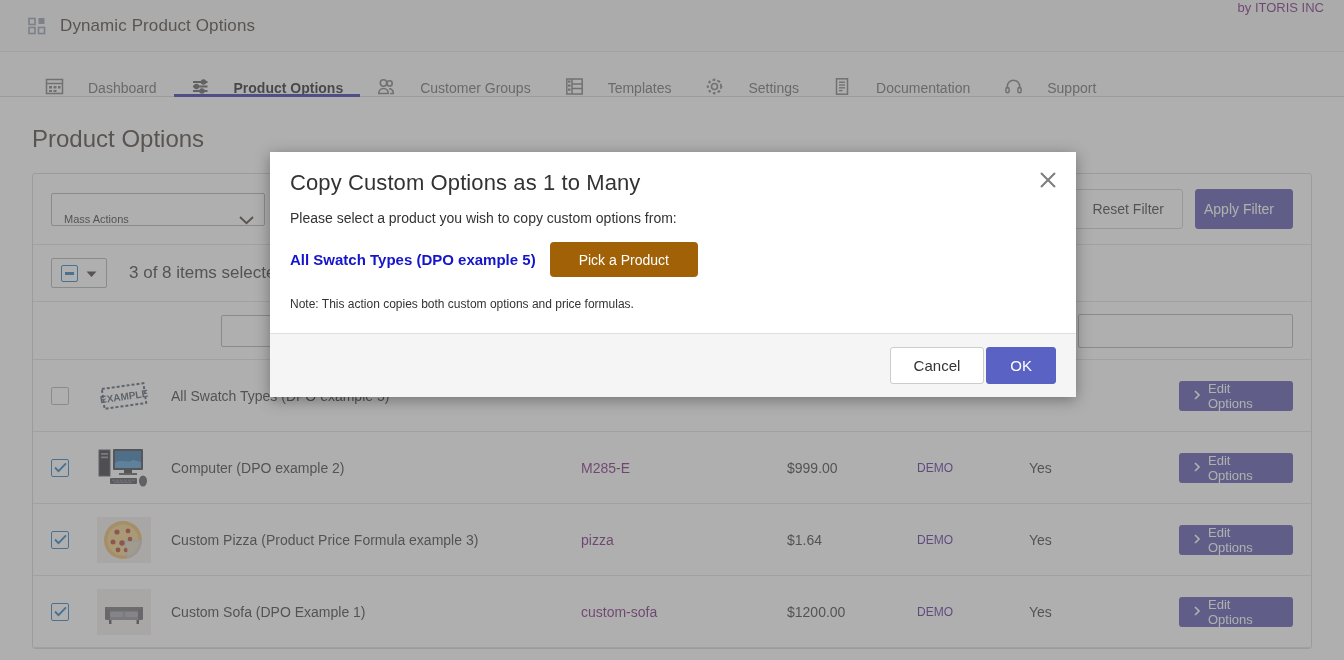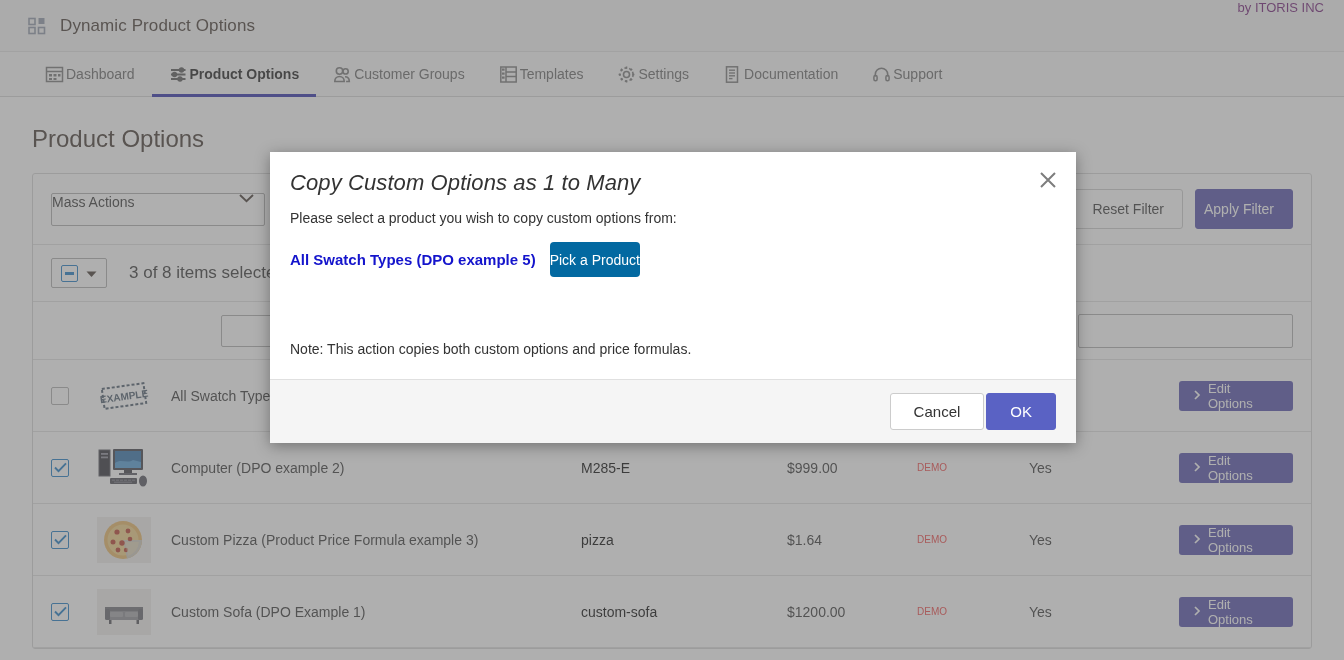--- a/index.html
+++ b/index.html
@@ -44,22 +44,22 @@
   .navbar {
     height: 45px;
     background: #fafafa;
     border-bottom: 1px solid #d6d6d6;
     display: flex;
     align-items: stretch;
     padding-left: 28px;
   }
   .navitem {
     display: flex;
-    align-items: center;
-    gap: 2px;
+    align-items: flex-end;
+    gap: 24px;
     padding: 0 17px;
     font-size: 14px;
     color: #666666;
     position: relative;
     cursor: pointer;
     white-space: nowrap;
   }
   .navitem .nav-ico { width: 19px; height: 19px; display: block; flex: none; }
   .navitem.active { color: #1a1a1a; font-weight: 600; }
   .navitem.active::after {
@@ -92,23 +92,23 @@
     border-bottom: 1px solid #e0e0e0;
     gap: 12px;
   }
   .select-box {
     width: 214px;
     height: 33px;
     border: 1px solid #adadad;
     border-radius: 2px;
     background: #ffffff;
     display: flex;
-    align-items: flex-start;
-    padding: 0 10px 0 0;
-    font-size: 14px;
+    align-items: flex-end;
+    padding: 0 10px 0 12px;
+    font-size: 11px;
     color: #333333;
     cursor: pointer;
   }
   .select-box .caret { margin-left: auto; }
   .caret svg { display: block; }
 
   .filter-actions { margin-left: auto; display: flex; gap: 12px; align-items: center; }
   .btn {
     border-radius: 3px;
     font-size: 14px;
@@ -221,23 +221,23 @@
     border: 1px solid #adadad;
     border-radius: 2px;
     background: #ffffff;
     display: flex; align-items: center; justify-content: center;
   }
   .cb.checked { border-color: #1979c3; }
   .cb.checked svg { display: block; }
   .cell-thumb { width: 74px; flex: none; display: flex; align-items: center; }
   .thumb { width: 54px; height: 46px; display: block; }
   .cell-name { width: 410px; flex: none; font-size: 14px; color: #333333; }
-  .cell-sku  { width: 206px; flex: none; font-size: 14px; color: #000000; }
+  .cell-sku  { width: 206px; flex: none; font-size: 14px; color: #701a75; }
   .cell-price{ width: 130px; flex: none; font-size: 14px; color: #333333; }
-  .cell-site { width: 112px; flex: none; font-size: 10px; color: #ef4444; }
+  .cell-site { width: 112px; flex: none; font-size: 12px; color: #4c1d95; }
   .cell-has  { width: 150px; flex: none; font-size: 14px; color: #333333; }
   .cell-act  { flex: 1; display: flex; justify-content: flex-end; align-items: flex-end; }
   .btn-edit {
     background: #514da8;
     color: #ffffff;
     border-radius: 3px;
     height: 30px;
     padding: 0 15px;
     font-size: 13px;
     display: inline-flex;
@@ -258,21 +258,20 @@
     position: absolute;
     left: 270px;
     top: 152px;
     width: 806px;
     background: #ffffff;
     box-shadow: 0 3px 14px rgba(0,0,0,0.35);
   }
   .modal-head {
     position: relative;
     padding: 18px 60px 0 20px;
-    font-style: italic;
   }
   .modal-title {
     font-size: 22px;
     color: #333333;
     font-weight: 400;
     letter-spacing: .1px;
   }
   .modal-close {
     position: absolute;
     top: 14px;
@@ -295,34 +294,33 @@
     gap: 14px;
     padding-bottom: 20px;
   }
   .pick-link {
     font-size: 15px;
     color: #1414cc;
     font-weight: 700;
     cursor: pointer;
   }
   .btn-pick {
-    background: #0369a1;
+    background: #a16207;
     color: #ffffff;
     border-radius: 4px;
     height: 35px;
-    padding: 0 0;
+    padding: 0 29px;
     font-size: 14px;
     display: inline-flex;
     align-items: center;
     cursor: pointer;
   }
   .modal-note {
-    font-size: 14px;
+    font-size: 12px;
     color: #333333;
-    margin-top: 44px;
   }
   .modal-foot {
     background: #f5f5f5;
     border-top: 1px solid #e0e0e0;
     padding: 13px 20px;
     display: flex;
     justify-content: flex-end;
     gap: 2px;
   }
   .btn-cancel {

